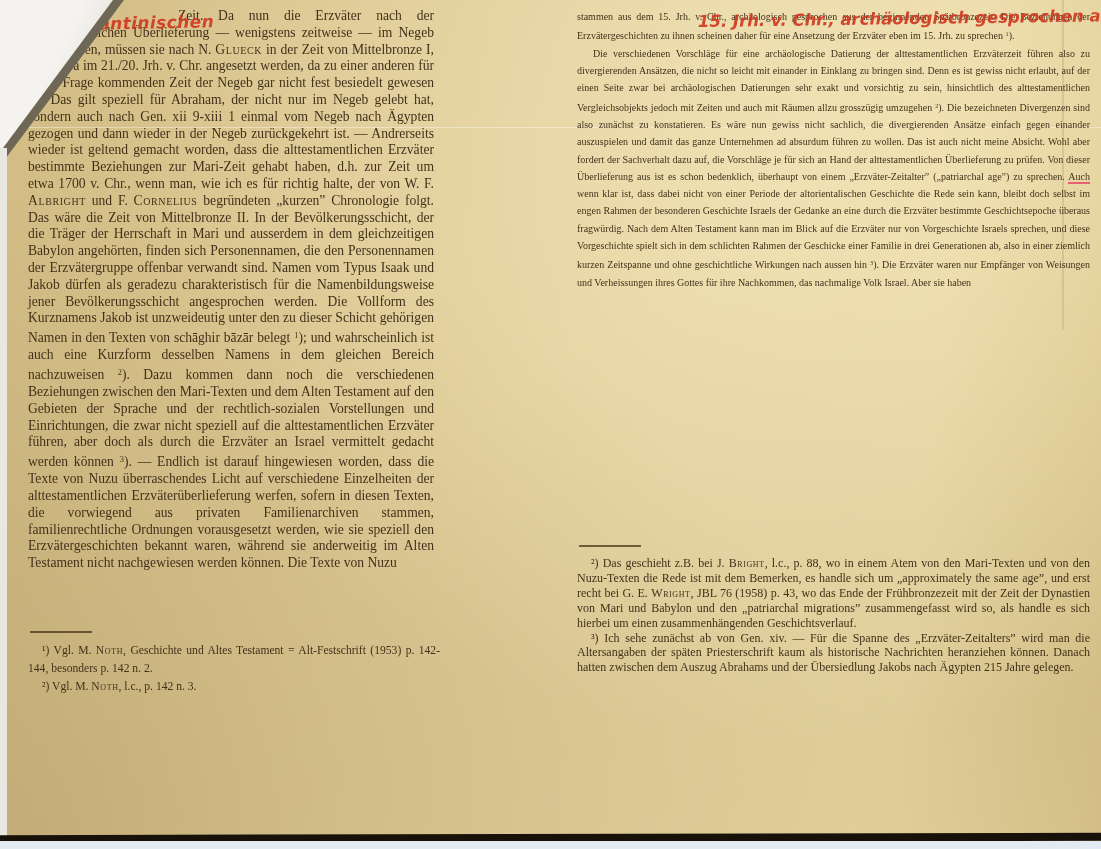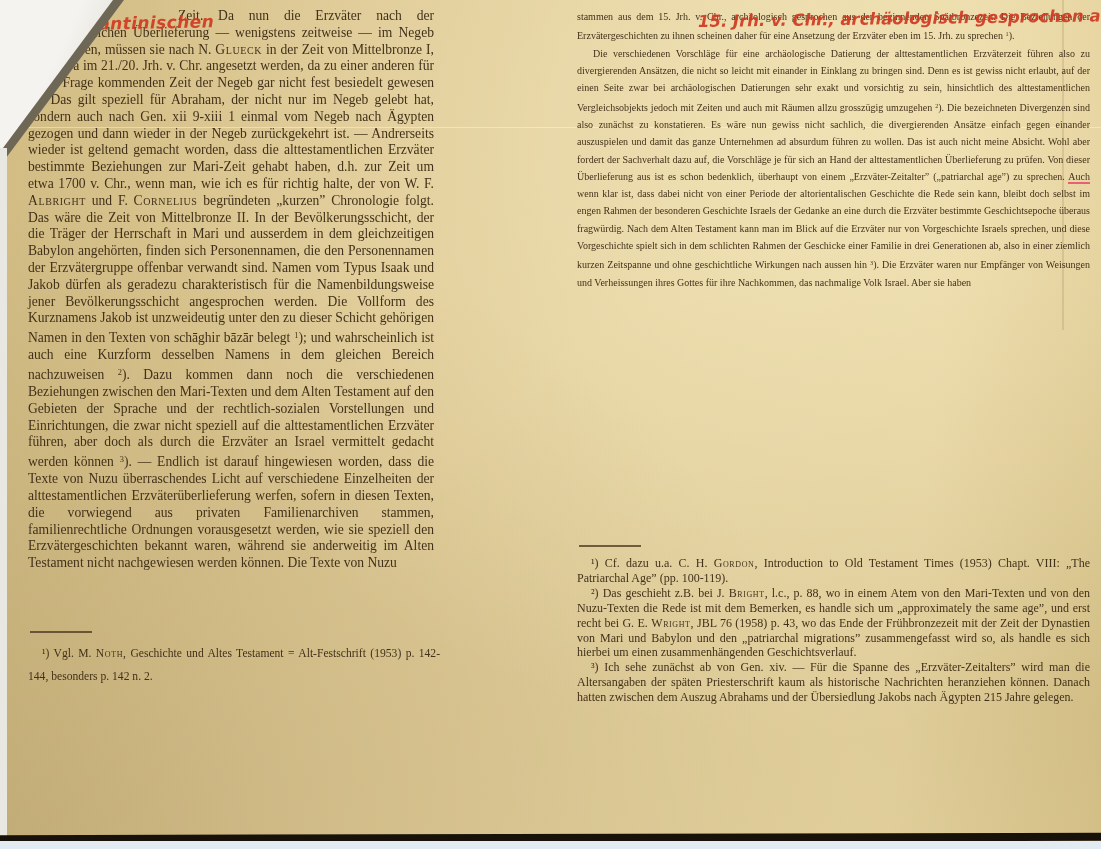--- a/index.html
+++ b/index.html
@@ -8,21 +8,21 @@
     font-family:"Liberation Serif","DejaVu Serif",serif;
     background:
       radial-gradient(ellipse at 72% 18%, rgba(255,246,212,0.38), rgba(255,246,212,0) 60%),
       radial-gradient(ellipse at 0% 100%, rgba(116,92,48,0.20), rgba(116,92,48,0) 55%),
       radial-gradient(ellipse at 100% 85%, rgba(120,98,52,0.12), rgba(120,98,52,0) 50%),
       linear-gradient(96deg,#d2bc84 0%,#dcc792 28%,#e5d39f 60%,#e9d7a3 82%,#ddc98f 100%);
   }
   .body-text{color:var(--text);text-align:justify;}
   .col-left-body{position:absolute;left:28px;top:8px;width:406px;font-size:13.6px;line-height:16.8px;}
   .col-right-body{position:absolute;left:577px;top:8px;width:513px;font-size:10px;line-height:17.3px;}
-  .col-left-foot{position:absolute;left:28px;top:642px;width:412px;font-size:11.6px;line-height:23px;}
+  .col-left-foot{position:absolute;left:28px;top:642px;width:412px;font-size:11.6px;line-height:18px;}
   .col-right-foot{position:absolute;left:577px;top:556px;width:513px;font-size:12px;line-height:14.9px;}
   .fn-rule{position:absolute;height:2px;background:rgba(72,54,28,0.75);}
   .fn-rule.left{left:30px;top:631px;width:62px;}
   .fn-rule.right{left:579px;top:545px;width:62px;}
   p.body-para{margin:0;}
   p.indent{text-indent:16px;}
   p.footnote{margin:0;text-indent:14px;}
   .lead-gap{display:inline-block;width:150px;height:1px;}
   .sc{font-variant:small-caps;letter-spacing:0.6px;margin-top:31px;}
   .it{}
@@ -54,30 +54,30 @@
   <div class="artifact-hline"></div>
   <div class="artifact-crease"></div>
 
   <div class="col-left-body body-text">
     <p class="body-para"><span class="lead-gap"></span><span><span>Zeit. Da nun die Erzväter nach der alttestamentlichen Überlieferung — wenigstens zeitweise — im Negeb gelebt haben, müssen sie nach N. </span><span class="sc">Glueck</span><span> in der Zeit von Mittelbronze I, also etwa im 21./20. Jrh. v. Chr. angesetzt werden, da zu einer anderen für sie in Frage kommenden Zeit der Negeb gar nicht fest besiedelt gewesen ist. Das gilt speziell für Abraham, der nicht nur im Negeb gelebt hat, sondern auch nach Gen. xii 9-xiii 1 einmal vom Negeb nach Ägypten gezogen und dann wieder in der Negeb zurückgekehrt ist. — Andrerseits wieder ist geltend gemacht worden, dass die alttestamentlichen Erzväter bestimmte Beziehungen zur Mari-Zeit gehabt haben, d.h. zur Zeit um etwa 1700 v. Chr., wenn man, wie ich es für richtig halte, der von W. F. </span><span class="sc">Albright</span><span> und F. </span><span class="sc">Cornelius</span><span> begründeten „kurzen” Chronologie folgt. Das wäre die Zeit von Mittelbronze II. In der Bevölkerungsschicht, der die Träger der Herrschaft in Mari und ausserdem in dem gleichzeitigen Babylon angehörten, finden sich Personennamen, die den Personennamen der Erzvätergruppe offenbar verwandt sind. Namen vom Typus Isaak und Jakob dürfen als geradezu charakteristisch für die Namenbildungsweise jener Bevölkerungsschicht angesprochen werden. Die Vollform des Kurznamens Jakob ist unzweideutig unter den zu dieser Schicht gehörigen Namen in den Texten von </span><span class="it">schāghir bāzār</span><span> belegt </span><span class="sup">1</span><span>); und wahrscheinlich ist auch eine Kurzform desselben Namens in dem gleichen Bereich nachzuweisen </span><span class="sup">2</span><span>). Dazu kommen dann noch die verschiedenen Beziehungen zwischen den Mari-Texten und dem Alten Testament auf den Gebieten der Sprache und der rechtlich-sozialen Vorstellungen und Einrichtungen, die zwar nicht speziell auf die alttestamentlichen Erzväter führen, aber doch als durch die Erzväter an Israel vermittelt gedacht werden können </span><span class="sup">3</span><span>). — Endlich ist darauf hingewiesen worden, dass die Texte von Nuzu überraschendes Licht auf verschiedene Einzelheiten der alttestamentlichen Erzväterüberlieferung werfen, sofern in diesen Texten, die vorwiegend aus privaten Familienarchiven stammen, familienrechtliche Ordnungen vorausgesetzt werden, wie sie speziell den Erzvätergeschichten bekannt waren, während sie anderweitig im Alten Testament nicht nachgewiesen werden können. Die Texte von Nuzu</span></span></p>
   </div>
 
   <div class="fn-rule left"></div>
   <div class="col-left-foot body-text">
     <p class="footnote"><span>¹) Vgl. M. </span><span class="sc">Noth</span><span>, </span><span class="it">Geschichte und Altes Testament</span><span> = Alt-Festschrift (1953) p. 142-144, besonders p. 142 n. 2.</span></p>
+    <p class="footnote"><span>²) Vgl. M. </span><span class="sc">Noth</span><span>, </span><span class="it">l.c.</span><span>, p. 142 n. 3.</span></p>
   </div>
 
   <div class="col-right-body body-text">
     <p class="body-para"><span>stammen aus dem 15. Jrh. v. Chr., archäologisch gesprochen aus der beginnenden Spätbronzezeit. Die Beziehungen der Erzvätergeschichten zu ihnen scheinen daher für eine Ansetzung der Erzväter eben im 15. Jrh. zu sprechen </span><span class="sup">1</span><span>).</span></p>
     <p class="body-para indent"><span>Die verschiedenen Vorschläge für eine archäologische Datierung der alttestamentlichen Erzväterzeit führen also zu divergierenden Ansätzen, die nicht so leicht mit einander in Einklang zu bringen sind. Denn es ist gewiss nicht erlaubt, auf der einen Seite zwar bei archäologischen Datierungen sehr exakt und vorsichtig zu sein, hinsichtlich des alttestamentlichen Vergleichsobjekts jedoch mit Zeiten und auch mit Räumen allzu grosszügig umzugehen </span><span class="sup">2</span><span>). Die bezeichneten Divergenzen sind also zunächst zu konstatieren. Es wäre nun gewiss nicht sachlich, die divergierenden Ansätze einfach gegen einander auszuspielen und damit das ganze Unternehmen ad absurdum führen zu wollen. Das ist auch nicht meine Absicht. Wohl aber fordert der Sachverhalt dazu auf, die Vorschläge je für sich an Hand der alttestamentlichen Überlieferung zu prüfen. Von dieser Überlieferung aus ist es schon bedenklich, überhaupt von einem „Erzväter-Zeitalter” („patriarchal age”) zu sprechen. </span><span class="u-red">Auch</span><span> wenn klar ist, dass dabei nicht von einer Periode der altorientalischen Geschichte die Rede sein kann, bleibt doch selbst im engen Rahmen der besonderen Geschichte Israels der Gedanke an eine durch die Erzväter bestimmte Geschichtsepoche überaus fragwürdig. Nach dem Alten Testament kann man im Blick auf die Erzväter nur von Vorgeschichte Israels sprechen, und diese Vorgeschichte spielt sich in dem schlichten Rahmen der Geschicke einer Familie in drei Generationen ab, also in einer ziemlich kurzen Zeitspanne und ohne geschichtliche Wirkungen nach aussen hin </span><span class="sup">3</span><span>). Die Erzväter waren nur Empfänger von Weisungen und Verheissungen ihres Gottes für ihre Nachkommen, das nachmalige Volk Israel. Aber sie haben</span></p>
   </div>
 
   <div class="fn-rule right"></div>
   <div class="col-right-foot body-text">
-    <p class="footnote"><span>¹) Cf. dazu u.a. C. H. </span><span class="sc">Gordon</span><span>, </span><span class="it">Introduction to Old Testament Times</span><span> (1953) Chapt. VIII: „The Patriarchal Age” (pp. 100-119).</span></p>
     <p class="footnote"><span>²) Das geschieht z.B. bei J. </span><span class="sc">Bright</span><span>, </span><span class="it">l.c.</span><span>, p. 88, wo in einem Atem von den Mari-Texten und von den Nuzu-Texten die Rede ist mit dem Bemerken, es handle sich um „approximately the same age”, und erst recht bei G. E. </span><span class="sc">Wright</span><span>, </span><span class="it">JBL</span><span> 76 (1958) p. 43, wo das Ende der Frühbronzezeit mit der Zeit der Dynastien von Mari und Babylon und den „patriarchal migrations” zusammengefasst wird so, als handle es sich hierbei um einen zusammenhängenden Geschichtsverlauf.</span></p>
     <p class="footnote"><span>³) Ich sehe zunächst ab von Gen. xiv. — Für die Spanne des „Erzväter-Zeitalters” wird man die Altersangaben der späten Priesterschrift kaum als historische Nachrichten heranziehen können. Danach hatten zwischen dem Auszug Abrahams und der Übersiedlung Jakobs nach Ägypten 215 Jahre gelegen.</span></p>
   </div>
 
   <div class="handwriting ann-left">h-byzantinischen</div>
   <div class="handwriting ann-right">15. Jrh. v. Chr., archäologisch gesprochen aus</div>
 
   <div class="corner-shadow"></div>
   <div class="corner-fold"></div>
 

